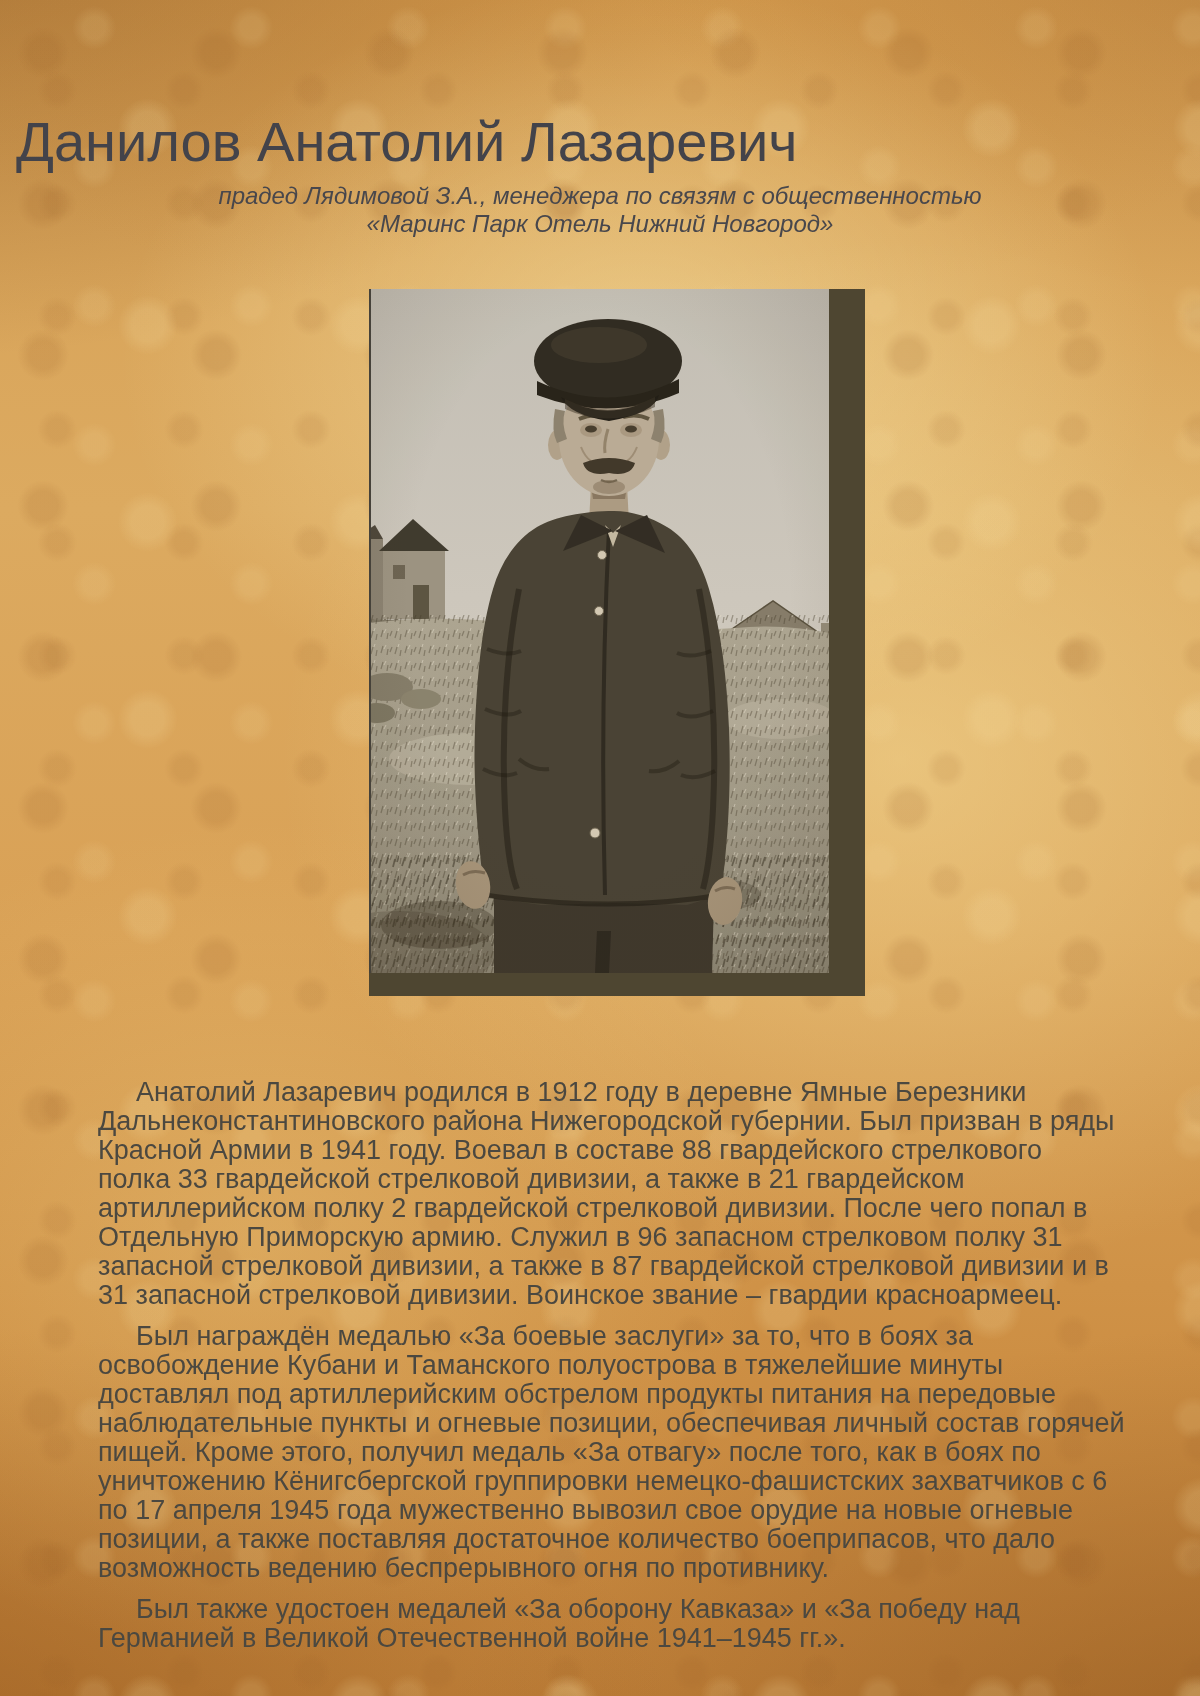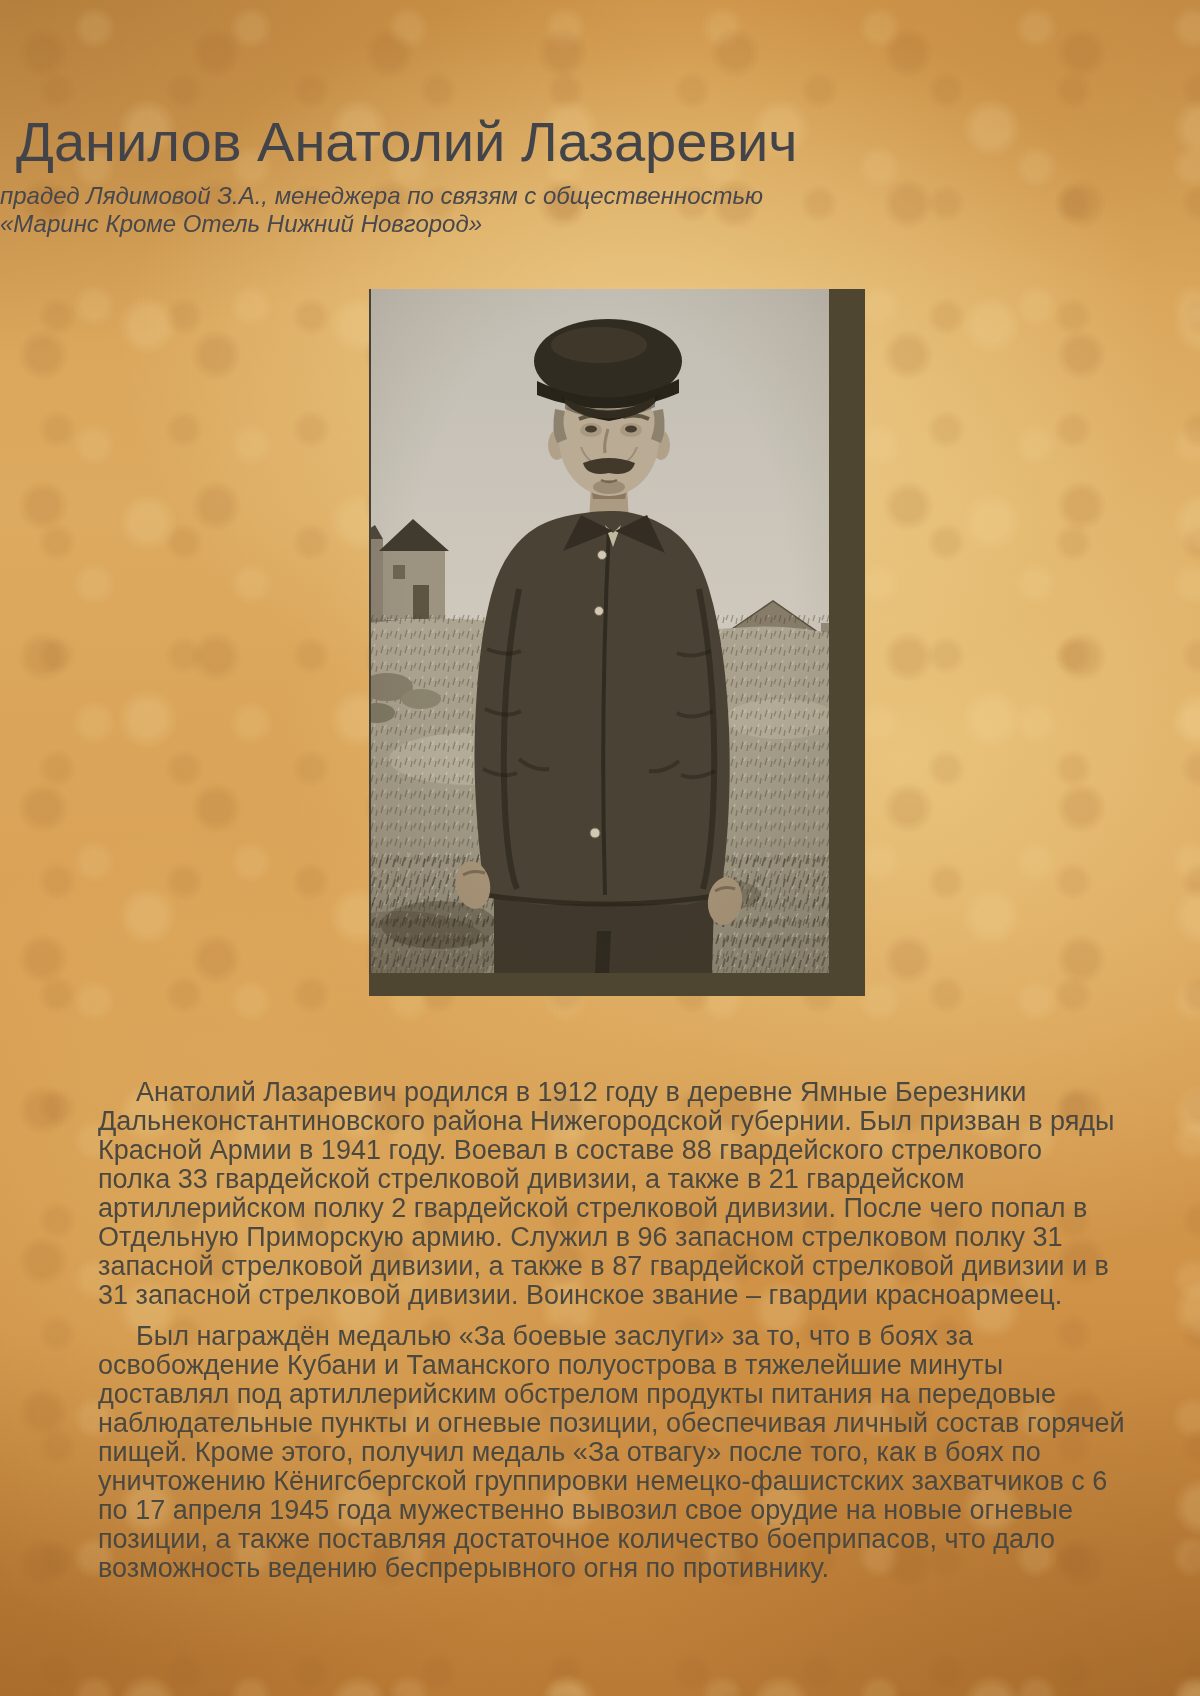--- a/index.html
+++ b/index.html
@@ -44,21 +44,21 @@
     font-size: 56px;
     font-weight: 400;
     line-height: 64px;
     color: #43434a;
   }
   .subtitle {
     position: absolute;
     top: 182px;
     left: 0;
     width: 100%;
-    text-align: left;
+    text-align: center;
     font-style: italic;
     font-size: 24px;
     line-height: 28px;
     color: #48474c;
   }
   .photo-frame {
     position: absolute;
     left: 369px;
     top: 289px;
     width: 496px;
@@ -90,21 +90,21 @@
 </style>
 </head>
 <body>
 
 <div class="page">
 
   <h1 class="title">Данилов Анатолий Лазаревич</h1>
 
   <div class="subtitle">
     <div>прадед Лядимовой З.А., менеджера по связям с общественностью</div>
-    <div>«Маринс Кроме Отель Нижний Новгород»</div>
+    <div>«Маринс Парк Отель Нижний Новгород»</div>
   </div>
 
   <div class="photo-frame">
     <div class="photo" title="чёрно-белая фотография: мужчина в кепке и тёмном пиджаке на фоне деревенских домов и поля">
       <svg width="460" height="684" viewBox="0 0 460 684" xmlns="http://www.w3.org/2000/svg">
         <defs>
           <linearGradient id="g-sky" x1="0" y1="0" x2="0" y2="1">
             <stop offset="0" stop-color="#c6c3bb"></stop>
             <stop offset="0.45" stop-color="#d0ccc3"></stop>
             <stop offset="1" stop-color="#d9d5ca"></stop>
@@ -236,15 +236,17 @@
 31 запасной стрелковой дивизии. Воинское звание – гвардии красноармеец.</p>
       <p class="para">Был награждён медалью «За боевые заслуги» за то, что в боях за
 освобождение Кубани и Таманского полуострова в тяжелейшие минуты
 доставлял под артиллерийским обстрелом продукты питания на передовые
 наблюдательные пункты и огневые позиции, обеспечивая личный состав горячей
 пищей. Кроме этого, получил медаль «За отвагу» после того, как в боях по
 уничтожению Кёнигсбергской группировки немецко-фашистских захватчиков с 6
 по 17 апреля 1945 года мужественно вывозил свое орудие на новые огневые
 позиции, а также поставляя достаточное количество боеприпасов, что дало
 возможность ведению беспрерывного огня по противнику.</p>
+      <p class="para">Был также удостоен медалей «За оборону Кавказа» и «За победу над
+Германией в Великой Отечественной войне 1941–1945 гг.».</p>
     </div>
 
 </div>
 
 </body></html>

